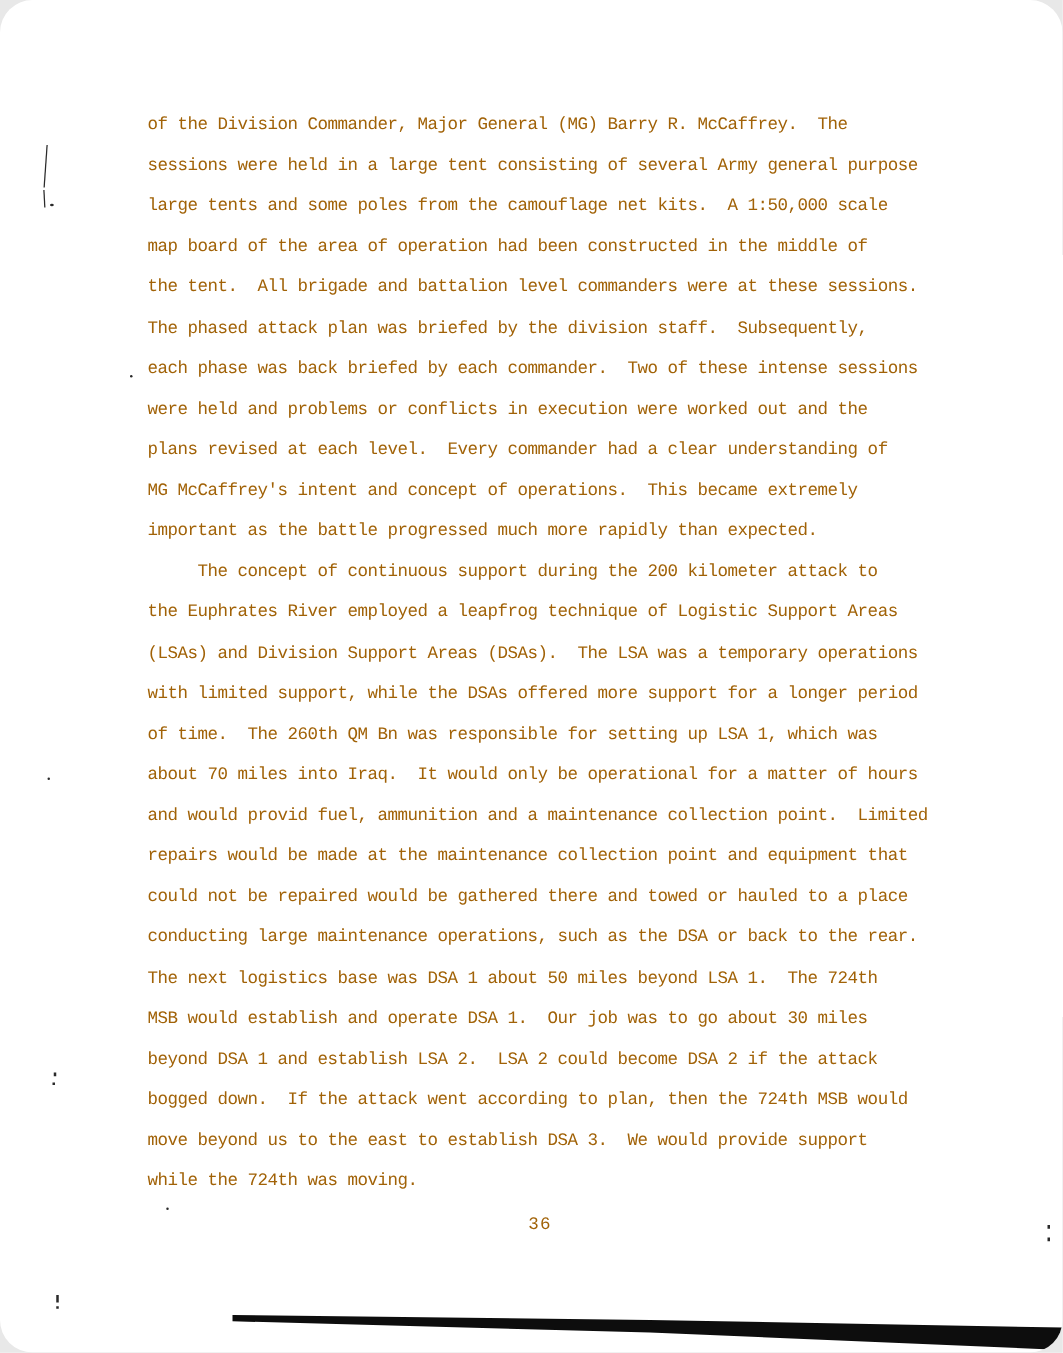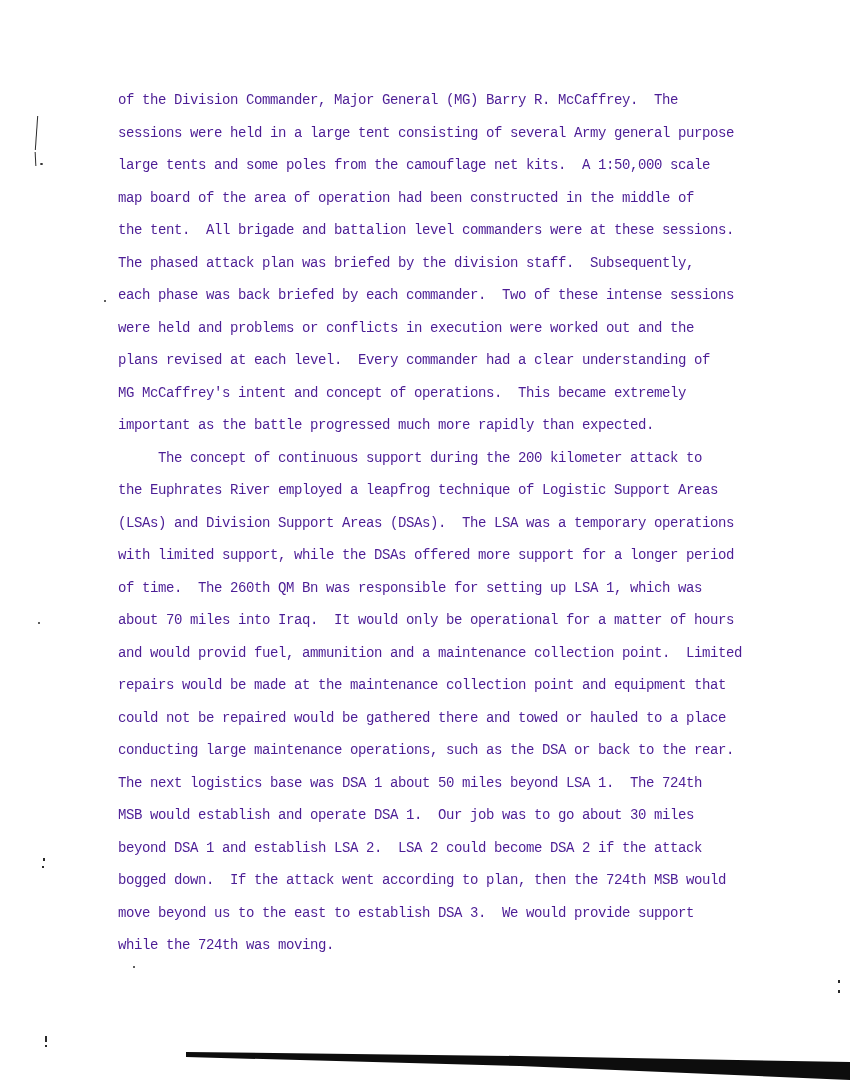--- a/index.html
+++ b/index.html
@@ -7,21 +7,22 @@
     padding: 0;
     background: #e8e8e8;
   }
   .page {
     position: relative;
     width: 850px;
     height: 1082px;
     background: #ffffff;
     overflow: hidden;
     font-family: "Liberation Mono", "DejaVu Sans Mono", monospace;
-    color: #4c1d95;
+    color: #a16207;
+    border-radius: 26px;
   }
   .text-block {
     position: absolute;
     left: 118px;
     top: 84px;
     width: 640px;
     font-size: 14px;
     line-height: 32.5px;
     white-space: pre;
     letter-spacing: -0.4px;
@@ -87,18 +88,19 @@
   <div class="artifact margin-dot-4"></div>
   <div class="artifact margin-dot-5"></div>
   <div class="artifact bottom-mark-1"></div>
   <div class="artifact bottom-mark-2"></div>
   <div class="artifact right-mark-1"></div>
   <div class="artifact right-mark-2"></div>
   <div class="artifact small-dot-pagearea"></div>
 
   <div class="text-block"><div class="line">of the Division Commander, Major General (MG) Barry R. McCaffrey.  The</div><div class="line">sessions were held in a large tent consisting of several Army general purpose</div><div class="line">large tents and some poles from the camouflage net kits.  A 1:50,000 scale</div><div class="line">map board of the area of operation had been constructed in the middle of</div><div class="line">the tent.  All brigade and battalion level commanders were at these sessions.</div><div class="line">The phased attack plan was briefed by the division staff.  Subsequently,</div><div class="line">each phase was back briefed by each commander.  Two of these intense sessions</div><div class="line">were held and problems or conflicts in execution were worked out and the</div><div class="line">plans revised at each level.  Every commander had a clear understanding of</div><div class="line">MG McCaffrey's intent and concept of operations.  This became extremely</div><div class="line">important as the battle progressed much more rapidly than expected.</div><div class="line">     The concept of continuous support during the 200 kilometer attack to</div><div class="line">the Euphrates River employed a leapfrog technique of Logistic Support Areas</div><div class="line">(LSAs) and Division Support Areas (DSAs).  The LSA was a temporary operations</div><div class="line">with limited support, while the DSAs offered more support for a longer period</div><div class="line">of time.  The 260th QM Bn was responsible for setting up LSA 1, which was</div><div class="line">about 70 miles into Iraq.  It would only be operational for a matter of hours</div><div class="line">and would provid fuel, ammunition and a maintenance collection point.  Limited</div><div class="line">repairs would be made at the maintenance collection point and equipment that</div><div class="line">could not be repaired would be gathered there and towed or hauled to a place</div><div class="line">conducting large maintenance operations, such as the DSA or back to the rear.</div><div class="line">The next logistics base was DSA 1 about 50 miles beyond LSA 1.  The 724th</div><div class="line">MSB would establish and operate DSA 1.  Our job was to go about 30 miles</div><div class="line">beyond DSA 1 and establish LSA 2.  LSA 2 could become DSA 2 if the attack</div><div class="line">bogged down.  If the attack went according to plan, then the 724th MSB would</div><div class="line">move beyond us to the east to establish DSA 3.  We would provide support</div><div class="line">while the 724th was moving.</div></div>
 
+  <div class="page-number">36</div>
 
   <svg class="scan-line-svg" width="850" height="1082" viewBox="0 0 850 1082">
     <polygon points="186,1052 520,1056 850,1062 850,1080 520,1066 186,1057" fill="#0d0d0d"></polygon>
   </svg>
 
 </div>
 
 </body></html>

